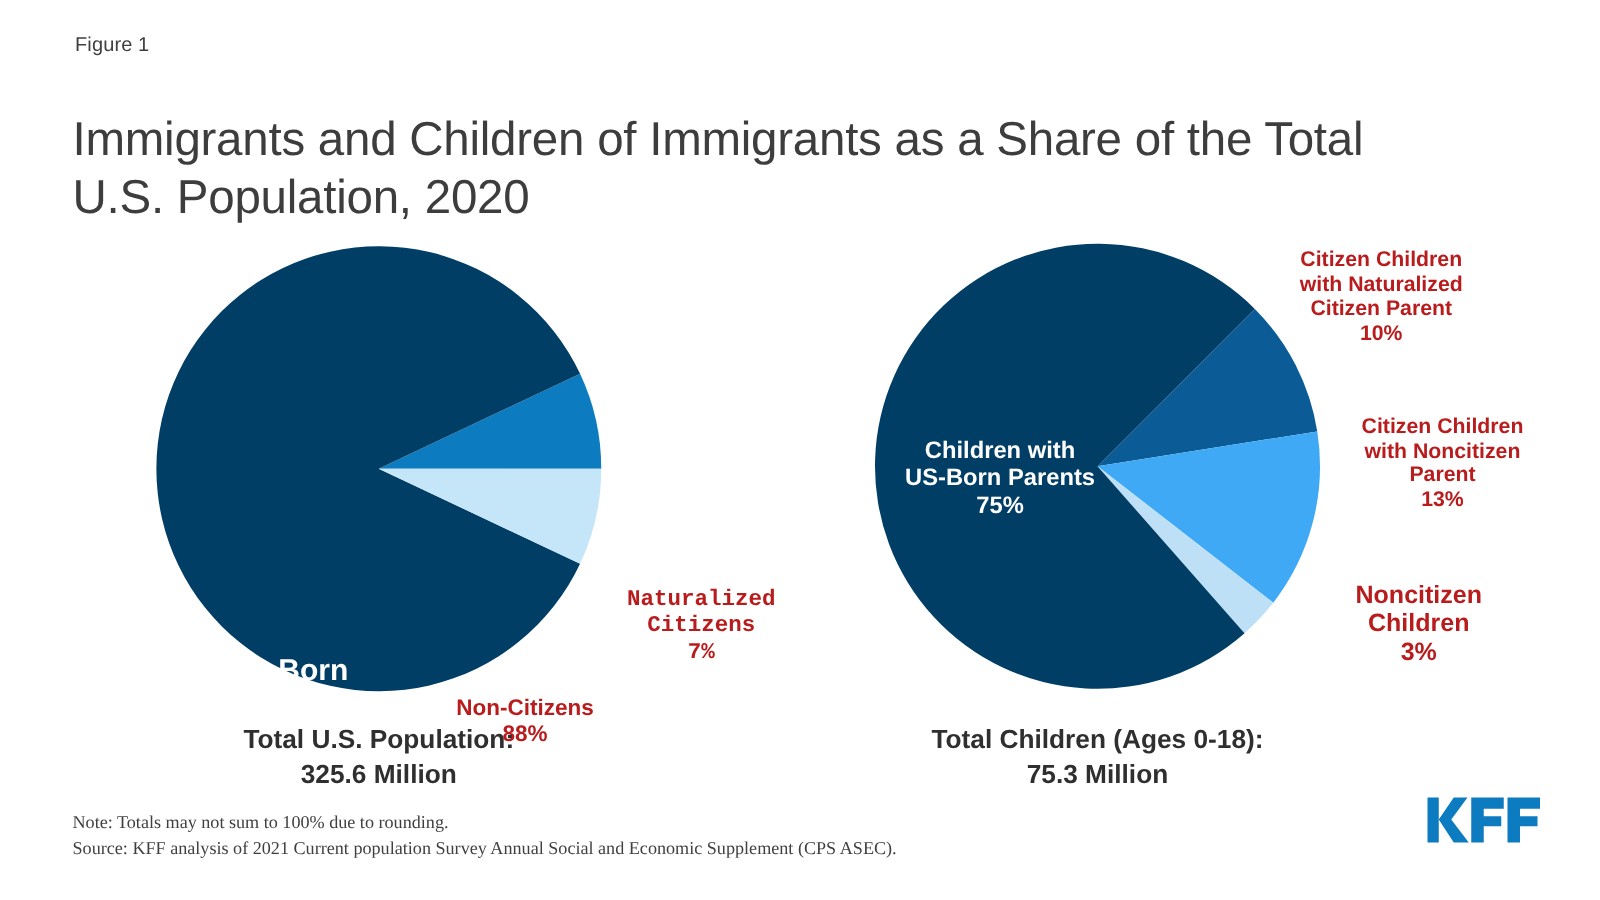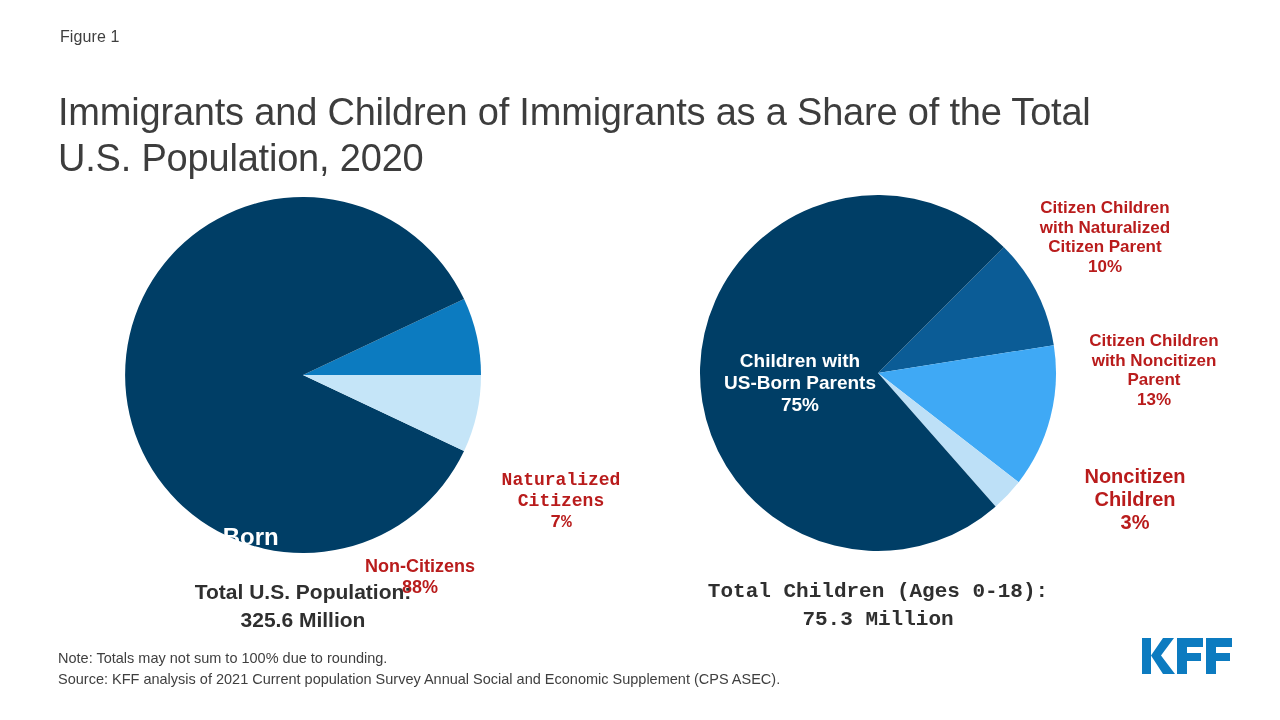--- a/index.html
+++ b/index.html
@@ -76,32 +76,32 @@
     position: absolute;
     top: 578px;
     text-align: center;
     font-size: 21px;
     font-weight: bold;
     line-height: 1.35;
     color: #2f2f2f;
     white-space: pre-line;
   }
   #total-left  { left: 113px; width: 380px; }
-  #total-right { left: 688px; width: 380px; font-family: Liberation Mono, monospace; }
+  #total-right { left: 688px; width: 380px; }
 
   
   #footnotes {
     position: absolute;
     left: 58px;
     top: 648px;
     font-size: 14.5px;
     line-height: 21px;
     color: #3f3f3f;
   }
-  #footnotes div { white-space: nowrap; }
+  #footnotes div { white-space: nowrap; font-family: Liberation Serif, serif; }
 
   
   #kff-logo {
     position: absolute;
     left: 1141px;
     top: 636px;
     width: 94px;
     height: 40px;
   }
 </style>

